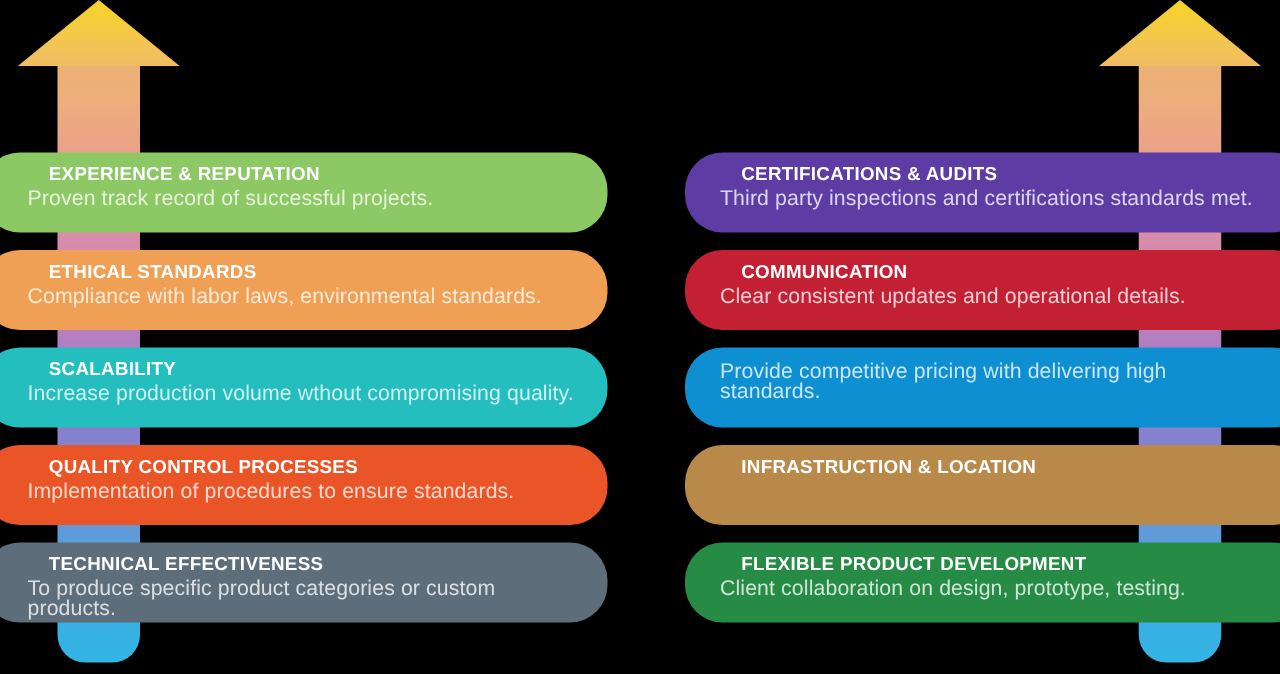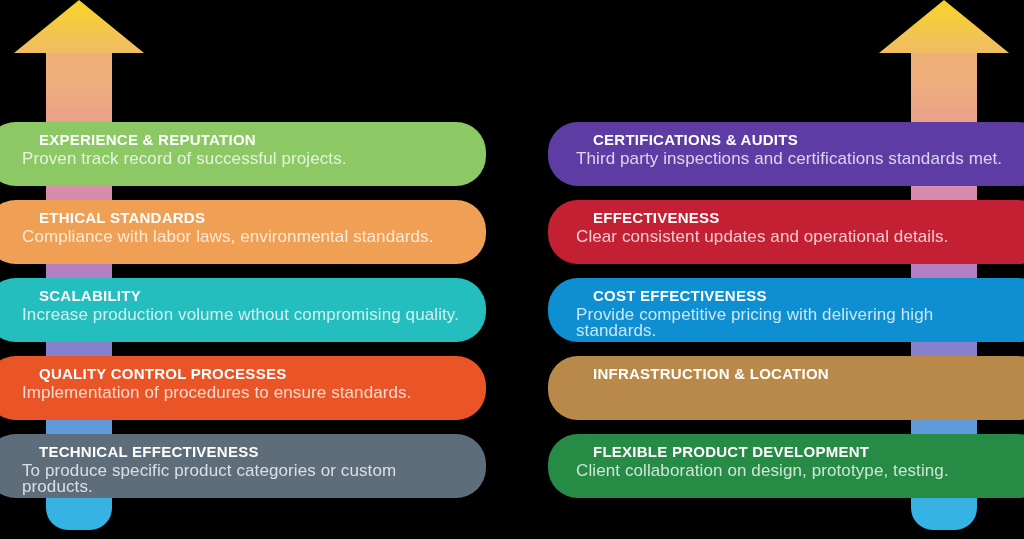--- a/index.html
+++ b/index.html
@@ -112,28 +112,27 @@
       <div class="bar-wrap" style="top: 122px;">
         <div class="bar3d" style="background: rgb(67, 37, 121);"></div>
         <div class="bar" style="background: rgb(93, 61, 163);">
           <div class="title">CERTIFICATIONS &amp; AUDITS</div>
           <div class="desc">Third party inspections and certifications standards met.</div>
         </div>
       </div>
       <div class="bar-wrap" style="top: 200px;">
         <div class="bar3d" style="background: rgb(149, 16, 31);"></div>
         <div class="bar" style="background: rgb(195, 32, 51);">
-          <div class="title">EFFECTIVENESS</div>
+          <div class="title">COMMUNICATION</div>
           <div class="desc">Clear consistent updates and operational details.</div>
         </div>
       </div>
       <div class="bar-wrap" style="top: 278px;">
         <div class="bar3d" style="background: rgb(10, 111, 163);"></div>
         <div class="bar" style="background: rgb(13, 143, 209);">
-          <div class="title">COST EFFECTIVENESS</div>
           <div class="desc">Provide competitive pricing with delivering high standards.</div>
         </div>
       </div>
       <div class="bar-wrap" style="top: 356px;">
         <div class="bar3d" style="background: rgb(147, 106, 51);"></div>
         <div class="bar" style="background: rgb(185, 137, 74);">
           <div class="title">INFRASTRUCTION &amp; LOCATION</div>
         </div>
       </div>
       <div class="bar-wrap" style="top: 434px;">

